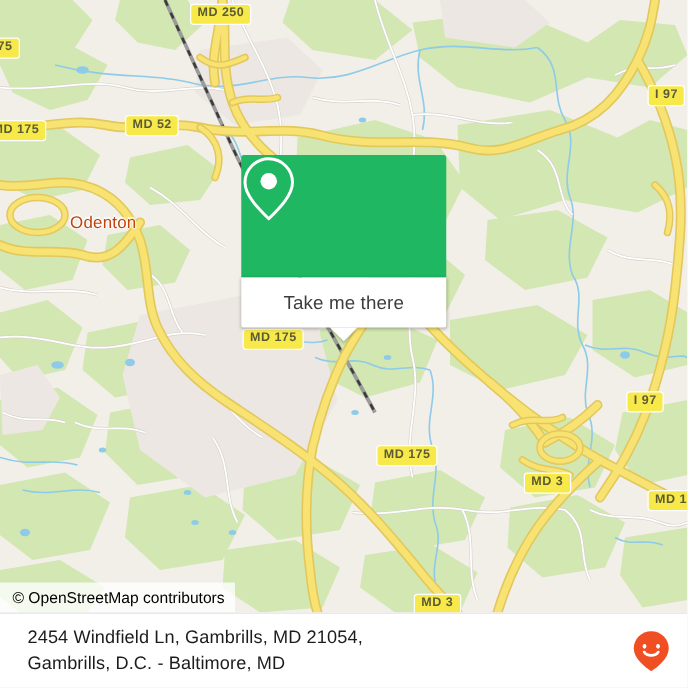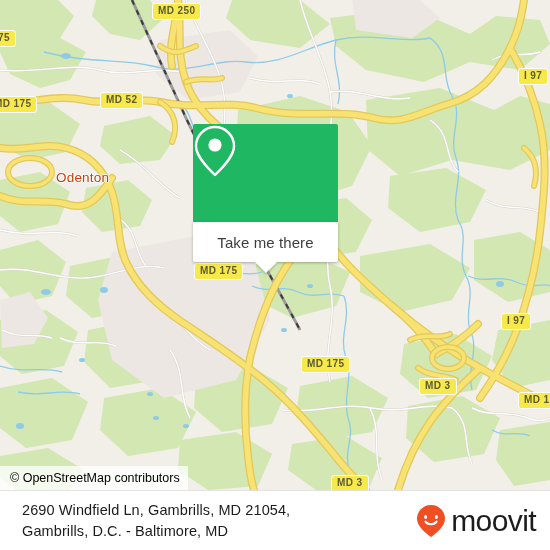--- a/index.html
+++ b/index.html
@@ -46,21 +46,21 @@
     position:absolute;left:0;bottom:0;
     height:24px;line-height:24px;
     padding:0 8px 0 10px;
     background:rgba(255,255,255,.78);
     color:#000000;
     font-size:12.5px;
     white-space:nowrap;
   }
 
   
-  .callout{position:absolute;left:193px;top:124px;width:145px;}
+  .callout{position:absolute;left:193px;top:124px;width:164px;}
   .callout-head{
     width:100%;height:98px;
     background:#1fb762;
     border-radius:2px 2px 0 0;
     display:flex;align-items:center;justify-content:center;
     box-sizing:border-box;
   }
   .callout-body{
     width:100%;height:40px;
     background:#ffffff;
@@ -317,27 +317,26 @@
       </div>
       <div class="callout-body">
         <span class="callout-label">Take me there</span>
       </div>
       <div class="callout-tail"></div>
     </div>
   </div>
 
   <div class="footer">
     <div class="addr">
-      <div>2690 Windfield Ln, Gambrills, MD 21054,</div>
+      <div>2454 Windfield Ln, Gambrills, MD 21054,</div>
       <div>Gambrills, D.C. - Baltimore, MD</div>
     </div>
     <div class="brand">
       <svg width="30" height="34" viewBox="0 0 30 34">
         <path d="M15,1 C22.7,1 29,7.1 29,14.6 C29,22.5 20.5,29.4 15,33 C9.5,29.4 1,22.5 1,14.6 C1,7.1 7.3,1 15,1 Z" fill="#f04e23"></path>
         <ellipse cx="9.6" cy="13" rx="1.5" ry="1.9" fill="#ffffff"></ellipse>
         <ellipse cx="20.4" cy="13" rx="1.5" ry="1.9" fill="#ffffff"></ellipse>
         <path d="M9.4,17.6 C11.4,21.2 18.6,21.2 20.6,17.6" fill="none" stroke="#ffffff" stroke-width="2.1" stroke-linecap="round"></path>
       </svg>
-      <span class="brand-word">moovit</span>
     </div>
   </div>
 
 </div>
 
 </body></html>

